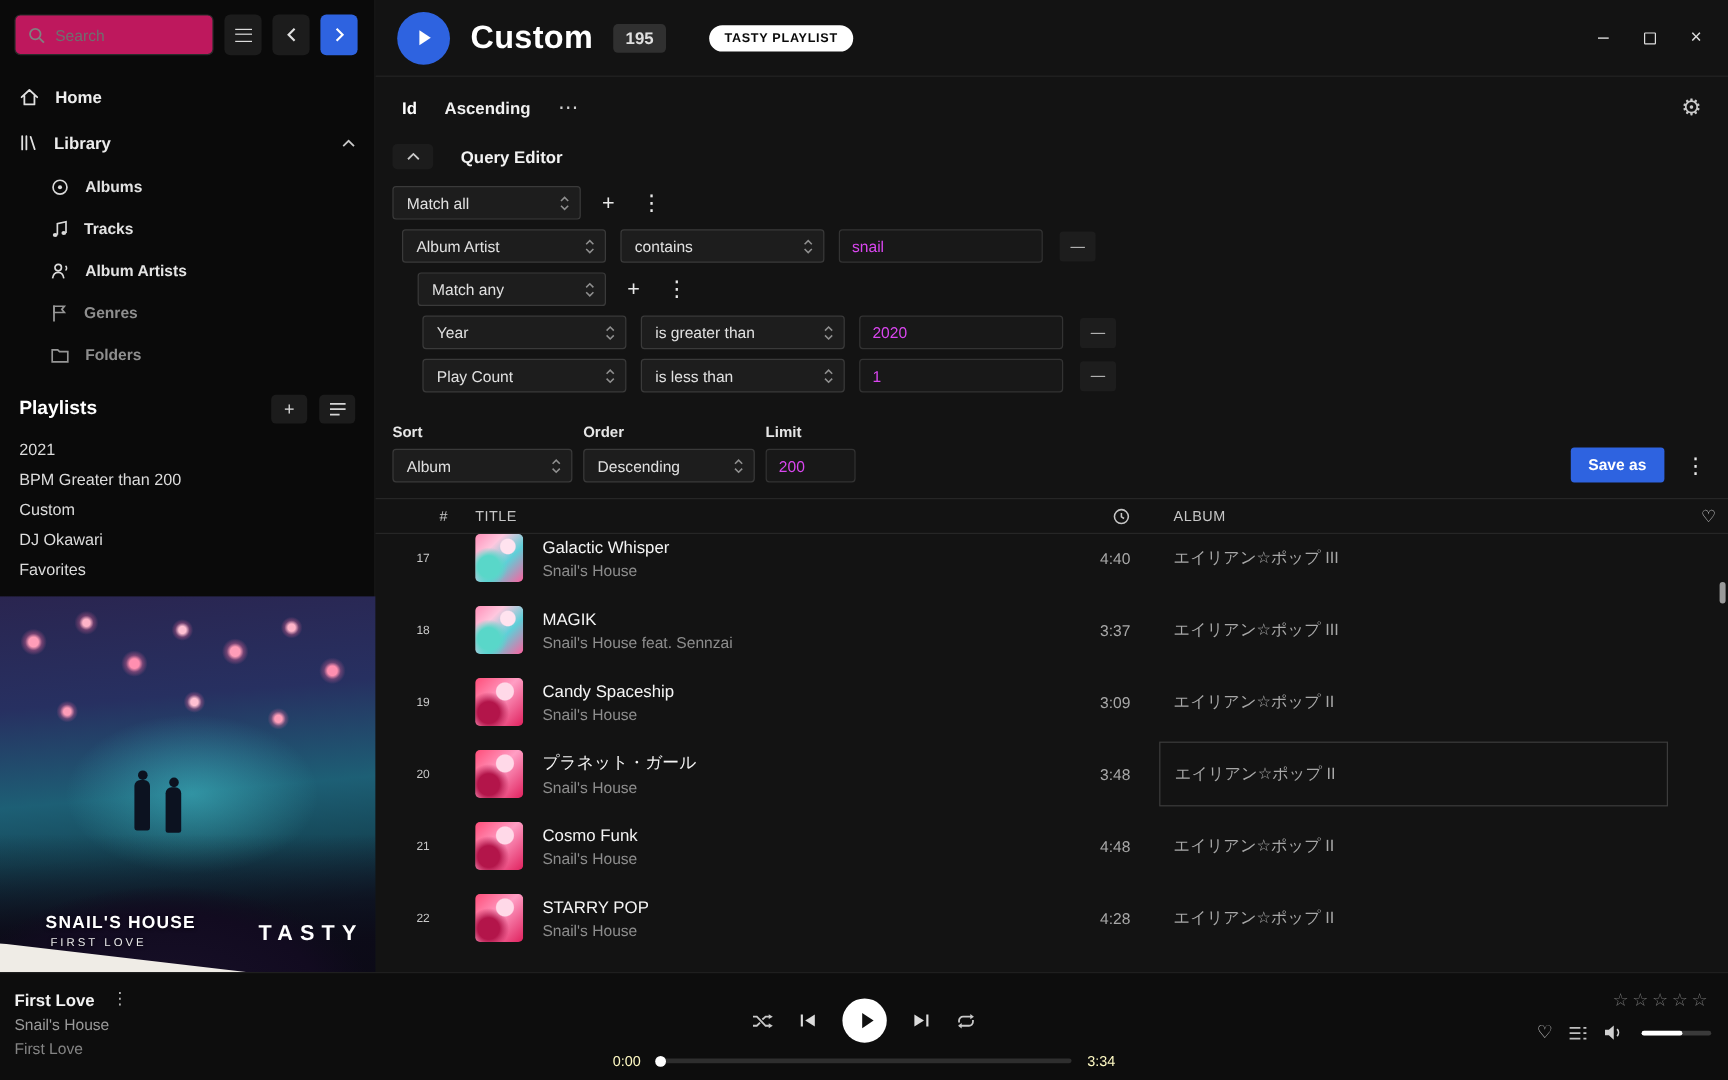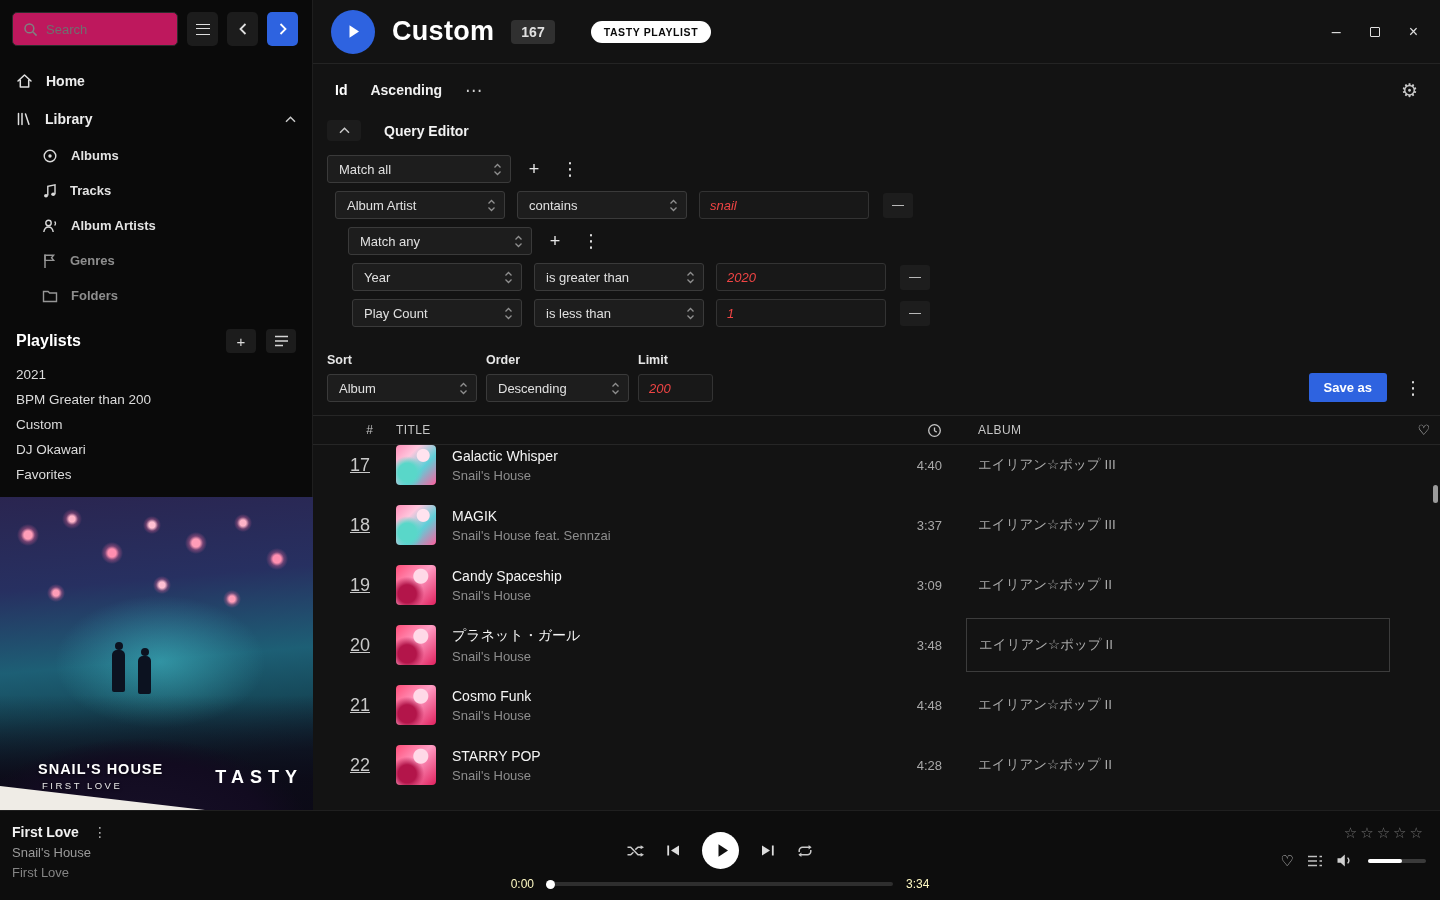--- a/index.html
+++ b/index.html
@@ -77,42 +77,42 @@
 
   .qe { padding:0 14px; }
   .qe-header { display:flex; align-items:center; gap:23px; margin:4px 0 14px; }
   .collapse-btn { width:34px; height:21px; background:#1c1c1c; border:none; border-radius:4px; display:flex; align-items:center; justify-content:center; cursor:pointer; }
   .qe-title { font-size:14px; font-weight:700; color:#f2f2f2; }
   .qe-row { display:flex; align-items:center; gap:10px; margin-bottom:8px; }
   .qe-row.rule1 { margin-left:8px; gap:12px; }
   .qe-row.g2 { margin-left:21px; }
   .qe-row.rule2 { margin-left:25px; gap:12px; }
   .select { height:28px; background:#1d1d1d; border:1px solid #3a3a3a; border-radius:3px; display:flex; align-items:center; justify-content:space-between; padding:0 8px 0 11px; font-size:13px; color:#e0e0e0; cursor:pointer; gap:6px; }
-  .w173{width:184px}.w170{width:170px}.w150{width:150px}.w125{width:143px}.w75{width:75px}
-  .qe-input { height:28px; background:#181818; border:1px solid #333; border-radius:3px; color:#ef4444; font-size:13px; padding:0 10px; font-family:inherit; outline:none;font-style:italic; }
+  .w173{width:157px}.w170{width:170px}.w150{width:150px}.w125{width:143px}.w75{width:75px}
+  .qe-input { height:28px; background:#181818; border:1px solid #333; border-radius:3px; color:#d946ef; font-size:13px; padding:0 10px; font-family:inherit; outline:none; }
   .ghost-btn { background:none; border:none; color:#e8e8e8; font-size:18px; width:26px; height:28px; cursor:pointer; }
   .minus-btn { width:30px; height:25px; background:#1d1d1d; border:none; border-radius:3px; color:#ccc; font-size:12px; cursor:pointer; margin-left:2px; }
 
   .sort-row { display:flex; align-items:flex-end; gap:9px; margin-top:26px; }
   .field-col { display:flex; flex-direction:column; gap:7px; }
   .field-col label { font-size:12.5px; color:#e6e6e6; font-weight:600; }
   .spacer { flex:1; }
   .save-btn { background:#2e63e0; color:#fff; border:none; border-radius:3px; font-size:13px; font-weight:700; padding:7px 15px; cursor:pointer; font-family:Liberation Sans, sans-serif; margin-right:4px; }
 
   
   .thead { display:flex; align-items:center; height:30px; border-top:1px solid #262626; border-bottom:1px solid #262626; margin-top:13px; padding:0 10px 0 34px; color:#c6c6c6; font-size:12px; }
   .h-num { width:26px; text-align:right; cursor:pointer; }
   .h-title { flex:1; margin-left:23px; letter-spacing:.4px; cursor:pointer; }
   .h-dur { width:60px; display:flex; justify-content:flex-end; cursor:pointer; }
   .h-album { width:412px; margin-left:36px; letter-spacing:.4px; cursor:pointer; }
   .h-fav { width:40px; text-align:right; font-size:14px; cursor:pointer; color:#cfcfcf; }
   .tbody { height:353px; overflow:hidden; }
   .trow { display:flex; align-items:center; height:60px; padding:0 10px 0 34px; cursor:pointer; }
   .trow:first-child { margin-top:-10px; }
-  .c-num { width:26px; text-align:center; font-size:18px; color:#c9c9c9;text-decoration:underline; }
+  .c-num { width:26px; text-align:left; font-size:10px; color:#c9c9c9; }
   .thumb { width:40px; height:40px; border-radius:4px; margin-left:23px; flex:none; }
   .thumb[data-variant="iii"] { background:
       radial-gradient(circle at 68% 26%, #ffe3ef 0 6px, transparent 7px),
       radial-gradient(circle at 28% 68%, #59d7c9 0 9px, transparent 16px),
       linear-gradient(135deg,#ff8fb8 0%,#ffc7de 30%,#5ecfd8 62%,#ff5f9e 100%); }
   .thumb[data-variant="ii"] { background:
       radial-gradient(circle at 62% 28%, #ffd9e8 0 7px, transparent 8px),
       radial-gradient(circle at 28% 72%, #b3154a 0 9px, transparent 17px),
       linear-gradient(135deg,#ff4d79 0%,#ff9ec4 45%,#e0215e 100%); }
   .c-titleblock { flex:1; margin-left:16px; min-width:0; }
@@ -258,21 +258,21 @@
   </aside>
 
   <main class="main">
     <header class="main-header">
       <button class="play-circle">
         <svg width="13" height="15" viewBox="0 0 13 15">
             <path d="M2.5 1.2 12 7.5l-9.5 6.3z" fill="#fff"></path>
           </svg>
       </button>
       <h1 class="page-title">Custom</h1>
-      <span class="count-badge">167</span>
+      <span class="count-badge">195</span>
       <span class="smart-pill">TASTY PLAYLIST</span>
       <div class="win-controls">
         <span class="wc">–</span>
         <span class="wc">
             <span class="max-box"></span>
           </span>
         <span class="wc">×</span>
       </div>
     </header>
 

